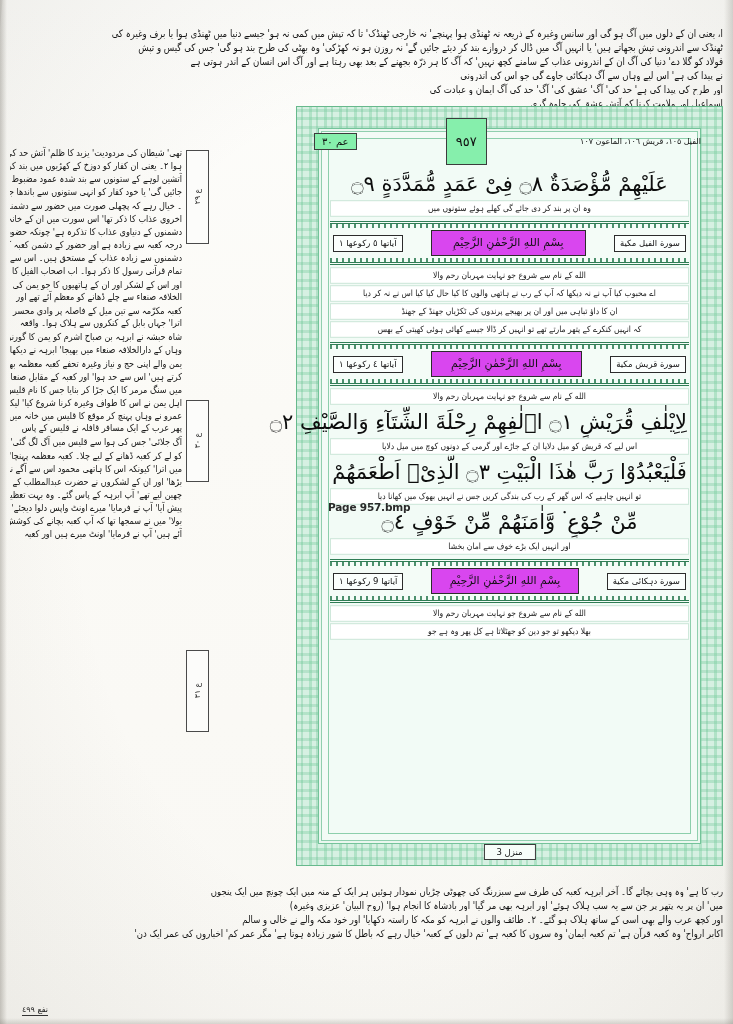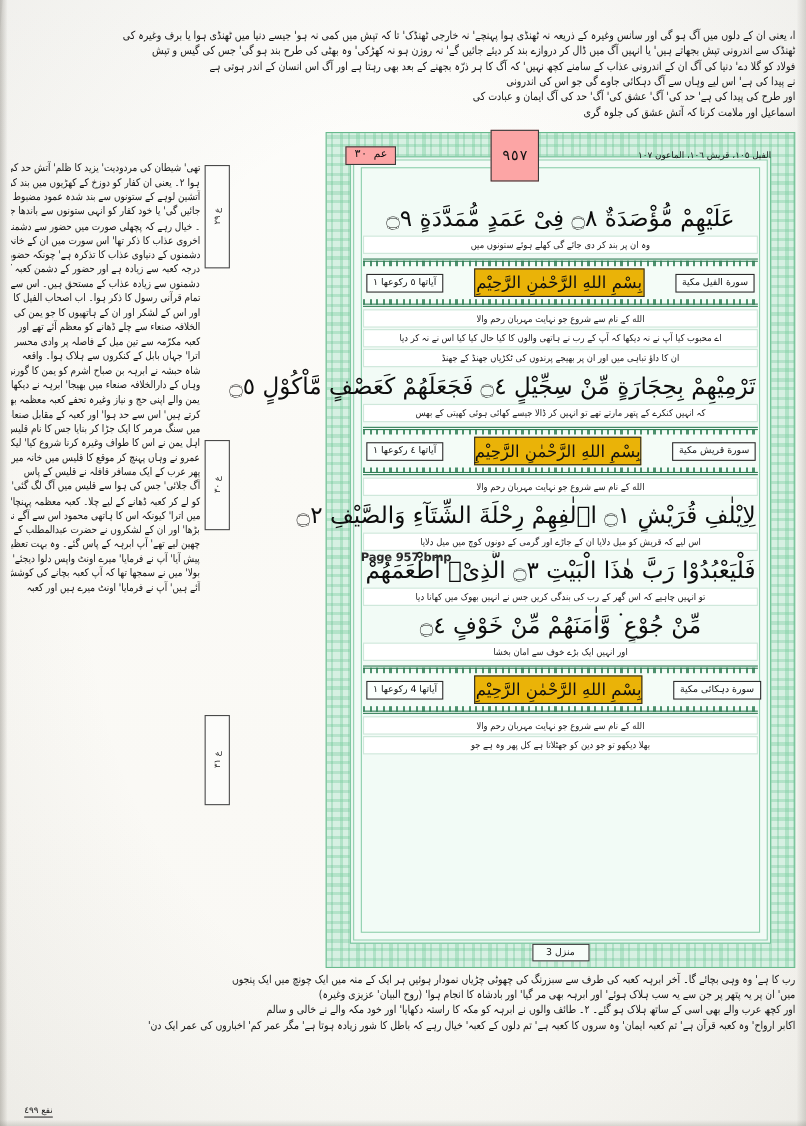--- a/index.html
+++ b/index.html
@@ -54,21 +54,21 @@
     position:absolute;width:21px;border:1px solid #4a4a4a;background:#fcfcfa;
     display:flex;align-items:center;justify-content:center;
   }
   .vnote span{
     writing-mode:vertical-rl;transform:rotate(180deg);
     direction:rtl;font-size:7.6px;line-height:10px;color:#161616;white-space:nowrap;
   }
 
   
   #panel{
-    position:absolute;left:296px;top:120px;width:427px;height:760px;
+    position:absolute;left:296px;top:106px;width:427px;height:760px;
     background:#eaf7ef;
   }
   
   .frame-outer{
     position:absolute;inset:0;
     border:1px solid #67b98c;
     background:
       repeating-linear-gradient(90deg,
         rgba(96,190,140,.00) 0 4px, rgba(96,190,140,.30) 4px 6px,
         rgba(96,190,140,.00) 6px 12px, rgba(120,205,158,.40) 12px 15px),
@@ -93,24 +93,23 @@
     display:flex;flex-direction:column;
   }
 
   
   #panel-header{
     position:absolute;left:296px;top:126px;width:427px;height:30px;
     display:flex;align-items:center;justify-content:space-between;
     padding:0 18px;box-sizing:border-box;z-index:6;
   }
   .hdr-box{
-    border:1px solid #3c3c3c;background:#fca5a5;
+    border:1px solid #3c3c3c;background:#86efac;
     padding:1px 7px;direction:rtl;font-size:10px;line-height:13px;color:#111;
     white-space:nowrap;
-    font-family:Liberation Mono, monospace;
   }
   .hdr-box.pageno{font-size:13px;padding:16px 9px;letter-spacing:1px;}
   .hdr-surahs{
     direction:rtl;font-size:8px;color:#121212;white-space:nowrap;
     background:transparent;padding:0 4px;
   }
 
   
   .surah-band{
     position:relative;margin:3px 0 2px;height:44px;
@@ -125,22 +124,22 @@
     opacity:.85;
   }
   .surah-band::before{top:-1px;}
   .surah-band::after{bottom:-1px;}
   .cartouche{
     border:1px solid #2c2c2c;background:#fbfffd;
     padding:2px 5px;direction:rtl;font-size:8.5px;line-height:11px;
     color:#111;white-space:nowrap;z-index:2;
   }
   .bismillah{
-    flex:1;margin:0 4px;border:1px solid #2c2c2c;background:#eab308;
-    text-align:center;direction:rtl;font-size:15px;line-height:22px;
+    flex:1;margin:0 4px;border:1px solid #2c2c2c;background:#d946ef;
+    text-align:center;direction:rtl;font-size:11px;line-height:22px;
     color:#101010;padding:1px 0;z-index:2;white-space:nowrap;
     font-family:"DejaVu Sans",sans-serif;
   }
 
   
   .ayah{
     direction:rtl;text-align:center;white-space:nowrap;
     font-size:21px;line-height:30px;color:#0d0d0d;
     font-family:"DejaVu Sans",sans-serif;
     padding:1px 2px;letter-spacing:.3px;
@@ -251,39 +250,38 @@
 
     <div class="surah-band">
       <div class="cartouche">آياتها ٥ ركوعها ١</div>
       <div class="bismillah">بِسْمِ اللهِ الرَّحْمٰنِ الرَّحِيْمِ</div>
       <div class="cartouche">سورة الفيل مكية</div>
     </div>
     <div class="trans">الله کے نام سے شروع جو نہایت مہربان رحم والا</div>
 
     <div class="trans">اے محبوب کیا آپ نے نہ دیکھا کہ آپ کے رب نے ہاتھی والوں کا کیا حال کیا کیا اس نے نہ کر دیا</div>
     <div class="trans">ان کا داؤ تباہی میں اور ان پر بھیجے پرندوں کی ٹکڑیاں جھنڈ کے جھنڈ</div>
-    <div class="ayah">تَرْمِيْهِمْ بِحِجَارَةٍ مِّنْ سِجِّيْلٍ ۝٤ فَجَعَلَهُمْ كَعَصْفٍ مَّاْكُوْلٍ ۝٥</div>
     <div class="trans">کہ انہیں کنکرے کے پتھر مارتے تھے تو انہیں کر ڈالا جیسے کھائی ہوئی کھیتی کے بھس</div>
 
     <div class="surah-band">
       <div class="cartouche">آياتها ٤ ركوعها ١</div>
       <div class="bismillah">بِسْمِ اللهِ الرَّحْمٰنِ الرَّحِيْمِ</div>
       <div class="cartouche">سورة قريش مكية</div>
     </div>
     <div class="trans">الله کے نام سے شروع جو نہایت مہربان رحم والا</div>
 
     <div class="ayah">لِاِيْلٰفِ قُرَيْشٍ ۝١ اٖلٰفِهِمْ رِحْلَةَ الشِّتَآءِ وَالصَّيْفِ ۝٢</div>
     <div class="trans">اس لیے کہ قریش کو میل دلایا ان کے جاڑے اور گرمی کے دونوں کوچ میں میل دلایا</div>
     <div class="ayah">فَلْيَعْبُدُوْا رَبَّ هٰذَا الْبَيْتِ ۝٣ الَّذِىْۤ اَطْعَمَهُمْ</div>
     <div class="trans">تو انہیں چاہیے کہ اس گھر کے رب کی بندگی کریں جس نے انہیں بھوک میں کھانا دیا</div>
     <div class="ayah">مِّنْ جُوْعٍ ۬ وَّاٰمَنَهُمْ مِّنْ خَوْفٍ ۝٤</div>
     <div class="trans">اور انہیں ایک بڑے خوف سے امان بخشا</div>
 
     <div class="surah-band">
-      <div class="cartouche">آياتها 4 ركوعها ١</div>
+      <div class="cartouche">آياتها 9 ركوعها ١</div>
       <div class="bismillah">بِسْمِ اللهِ الرَّحْمٰنِ الرَّحِيْمِ</div>
       <div class="cartouche">سورة دہکائی مكية</div>
     </div>
     <div class="trans">الله کے نام سے شروع جو نہایت مہربان رحم والا</div>
 
     <div class="trans">بھلا دیکھو تو جو دین کو جھٹلاتا ہے کل پھر وہ ہے جو</div>
 
   </div>
 
   <div class="manzil">منزل 3</div>

